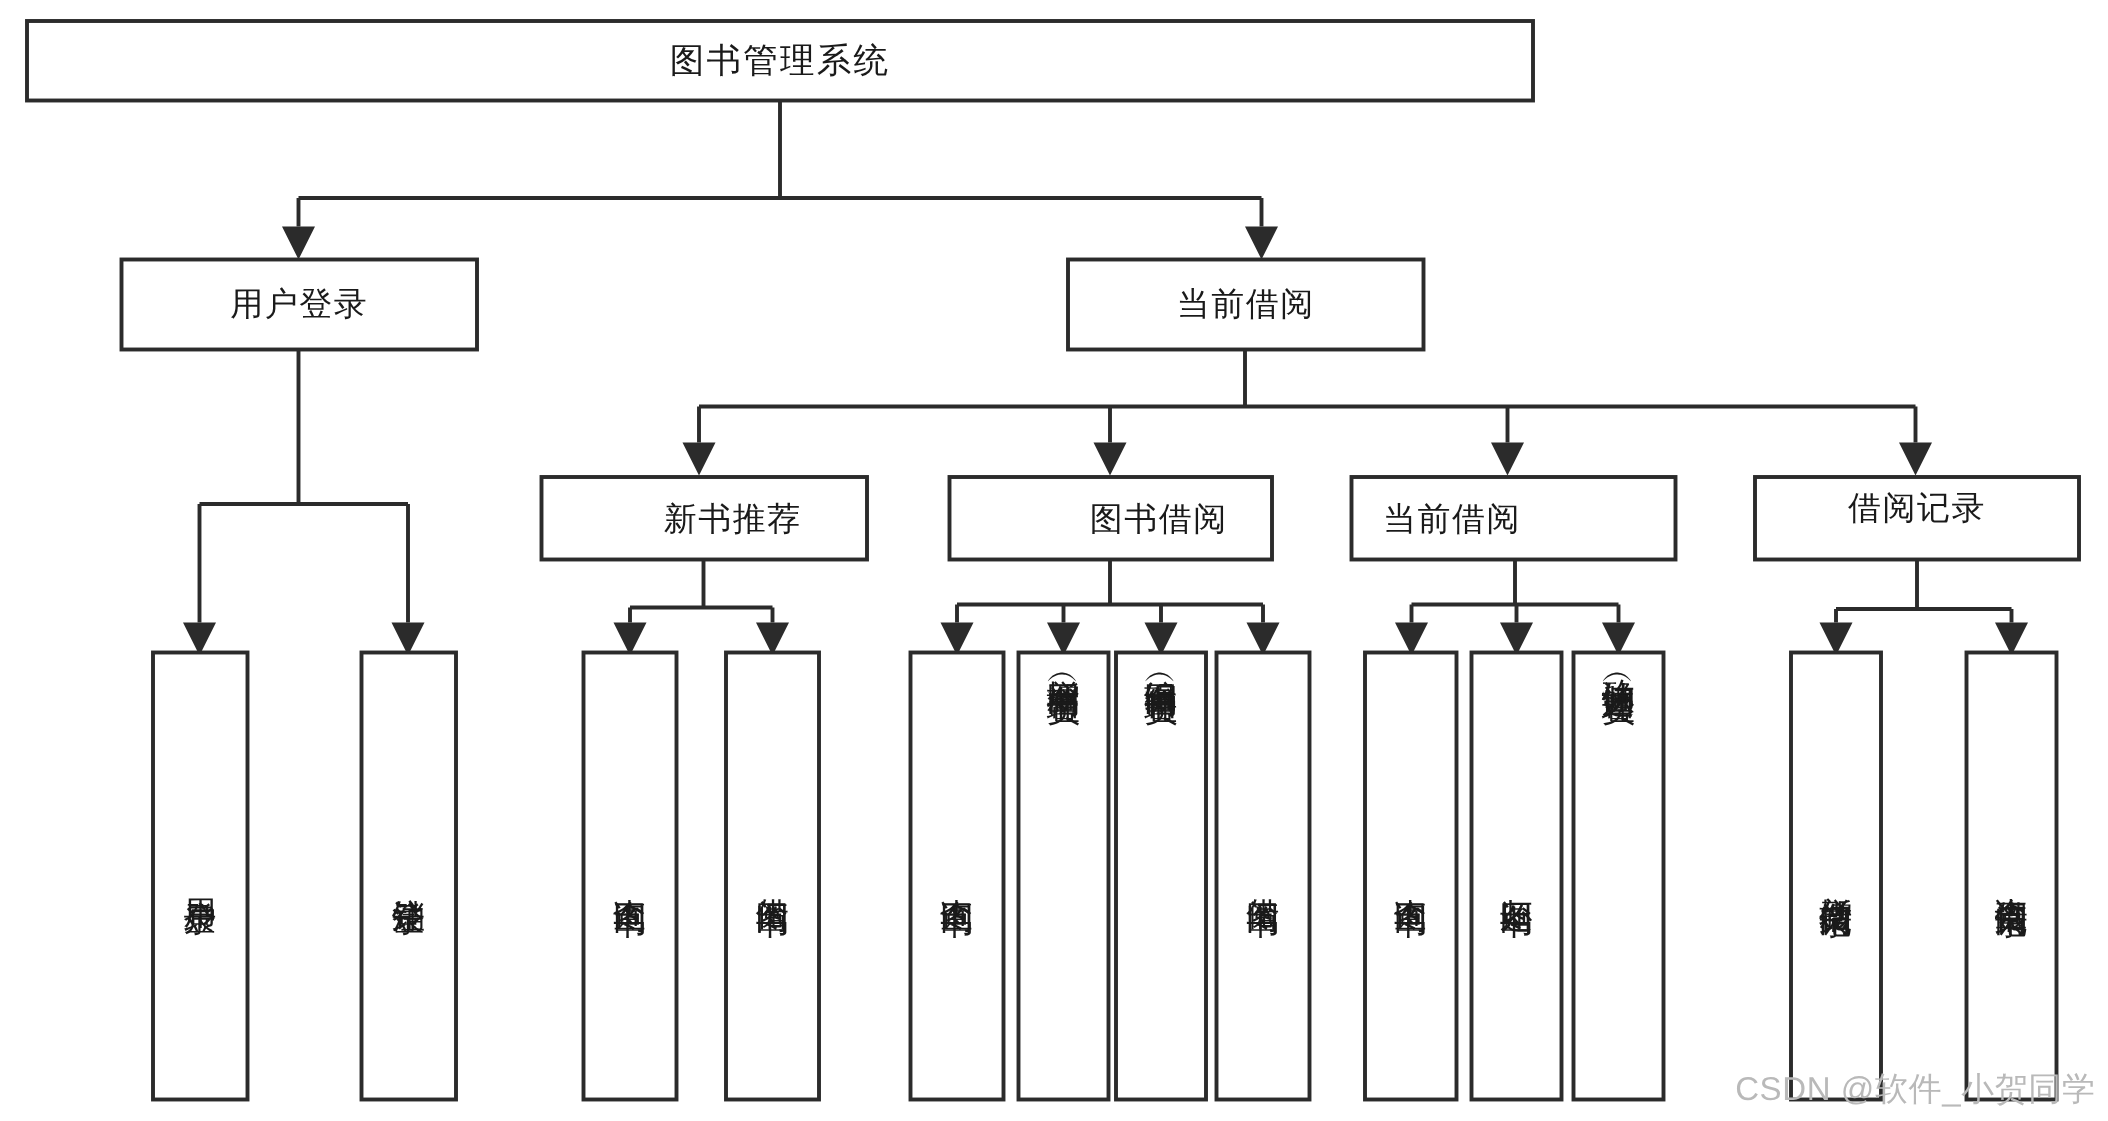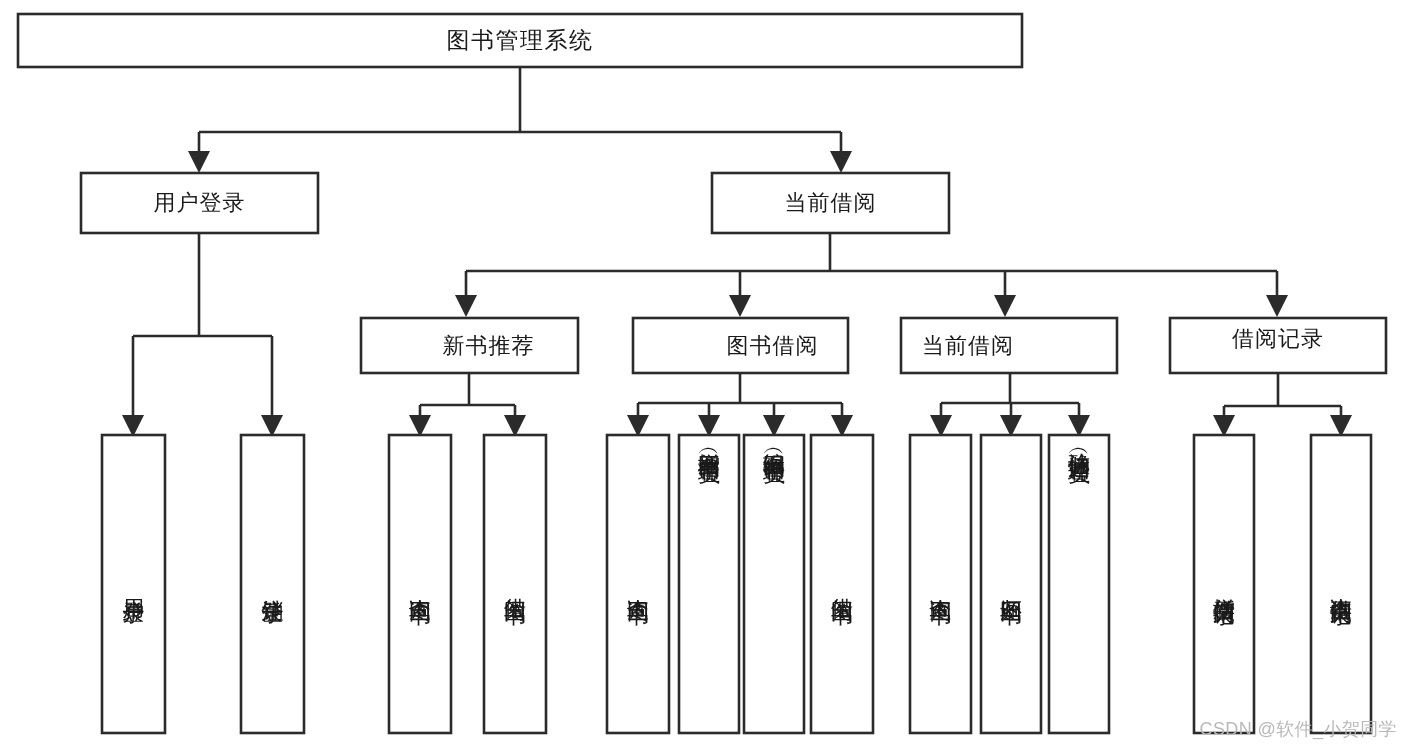--- a/index.html
+++ b/index.html
@@ -76,21 +76,21 @@
   }
   .root-label {
     font-size: 23px;
     letter-spacing: 1.5px;
   }
   #watermark {
     position: absolute;
     right: 8px;
     bottom: 6px;
     font-family: "Liberation Sans", "DejaVu Sans", sans-serif;
-    font-size: 18px;
+    font-size: 22px;
     color: #b9b9b9;
     letter-spacing: 0.4px;
     white-space: nowrap;
     pointer-events: none;
   }
 </style>
 </head>
 <body>
 
 <div id="diagram-root">

